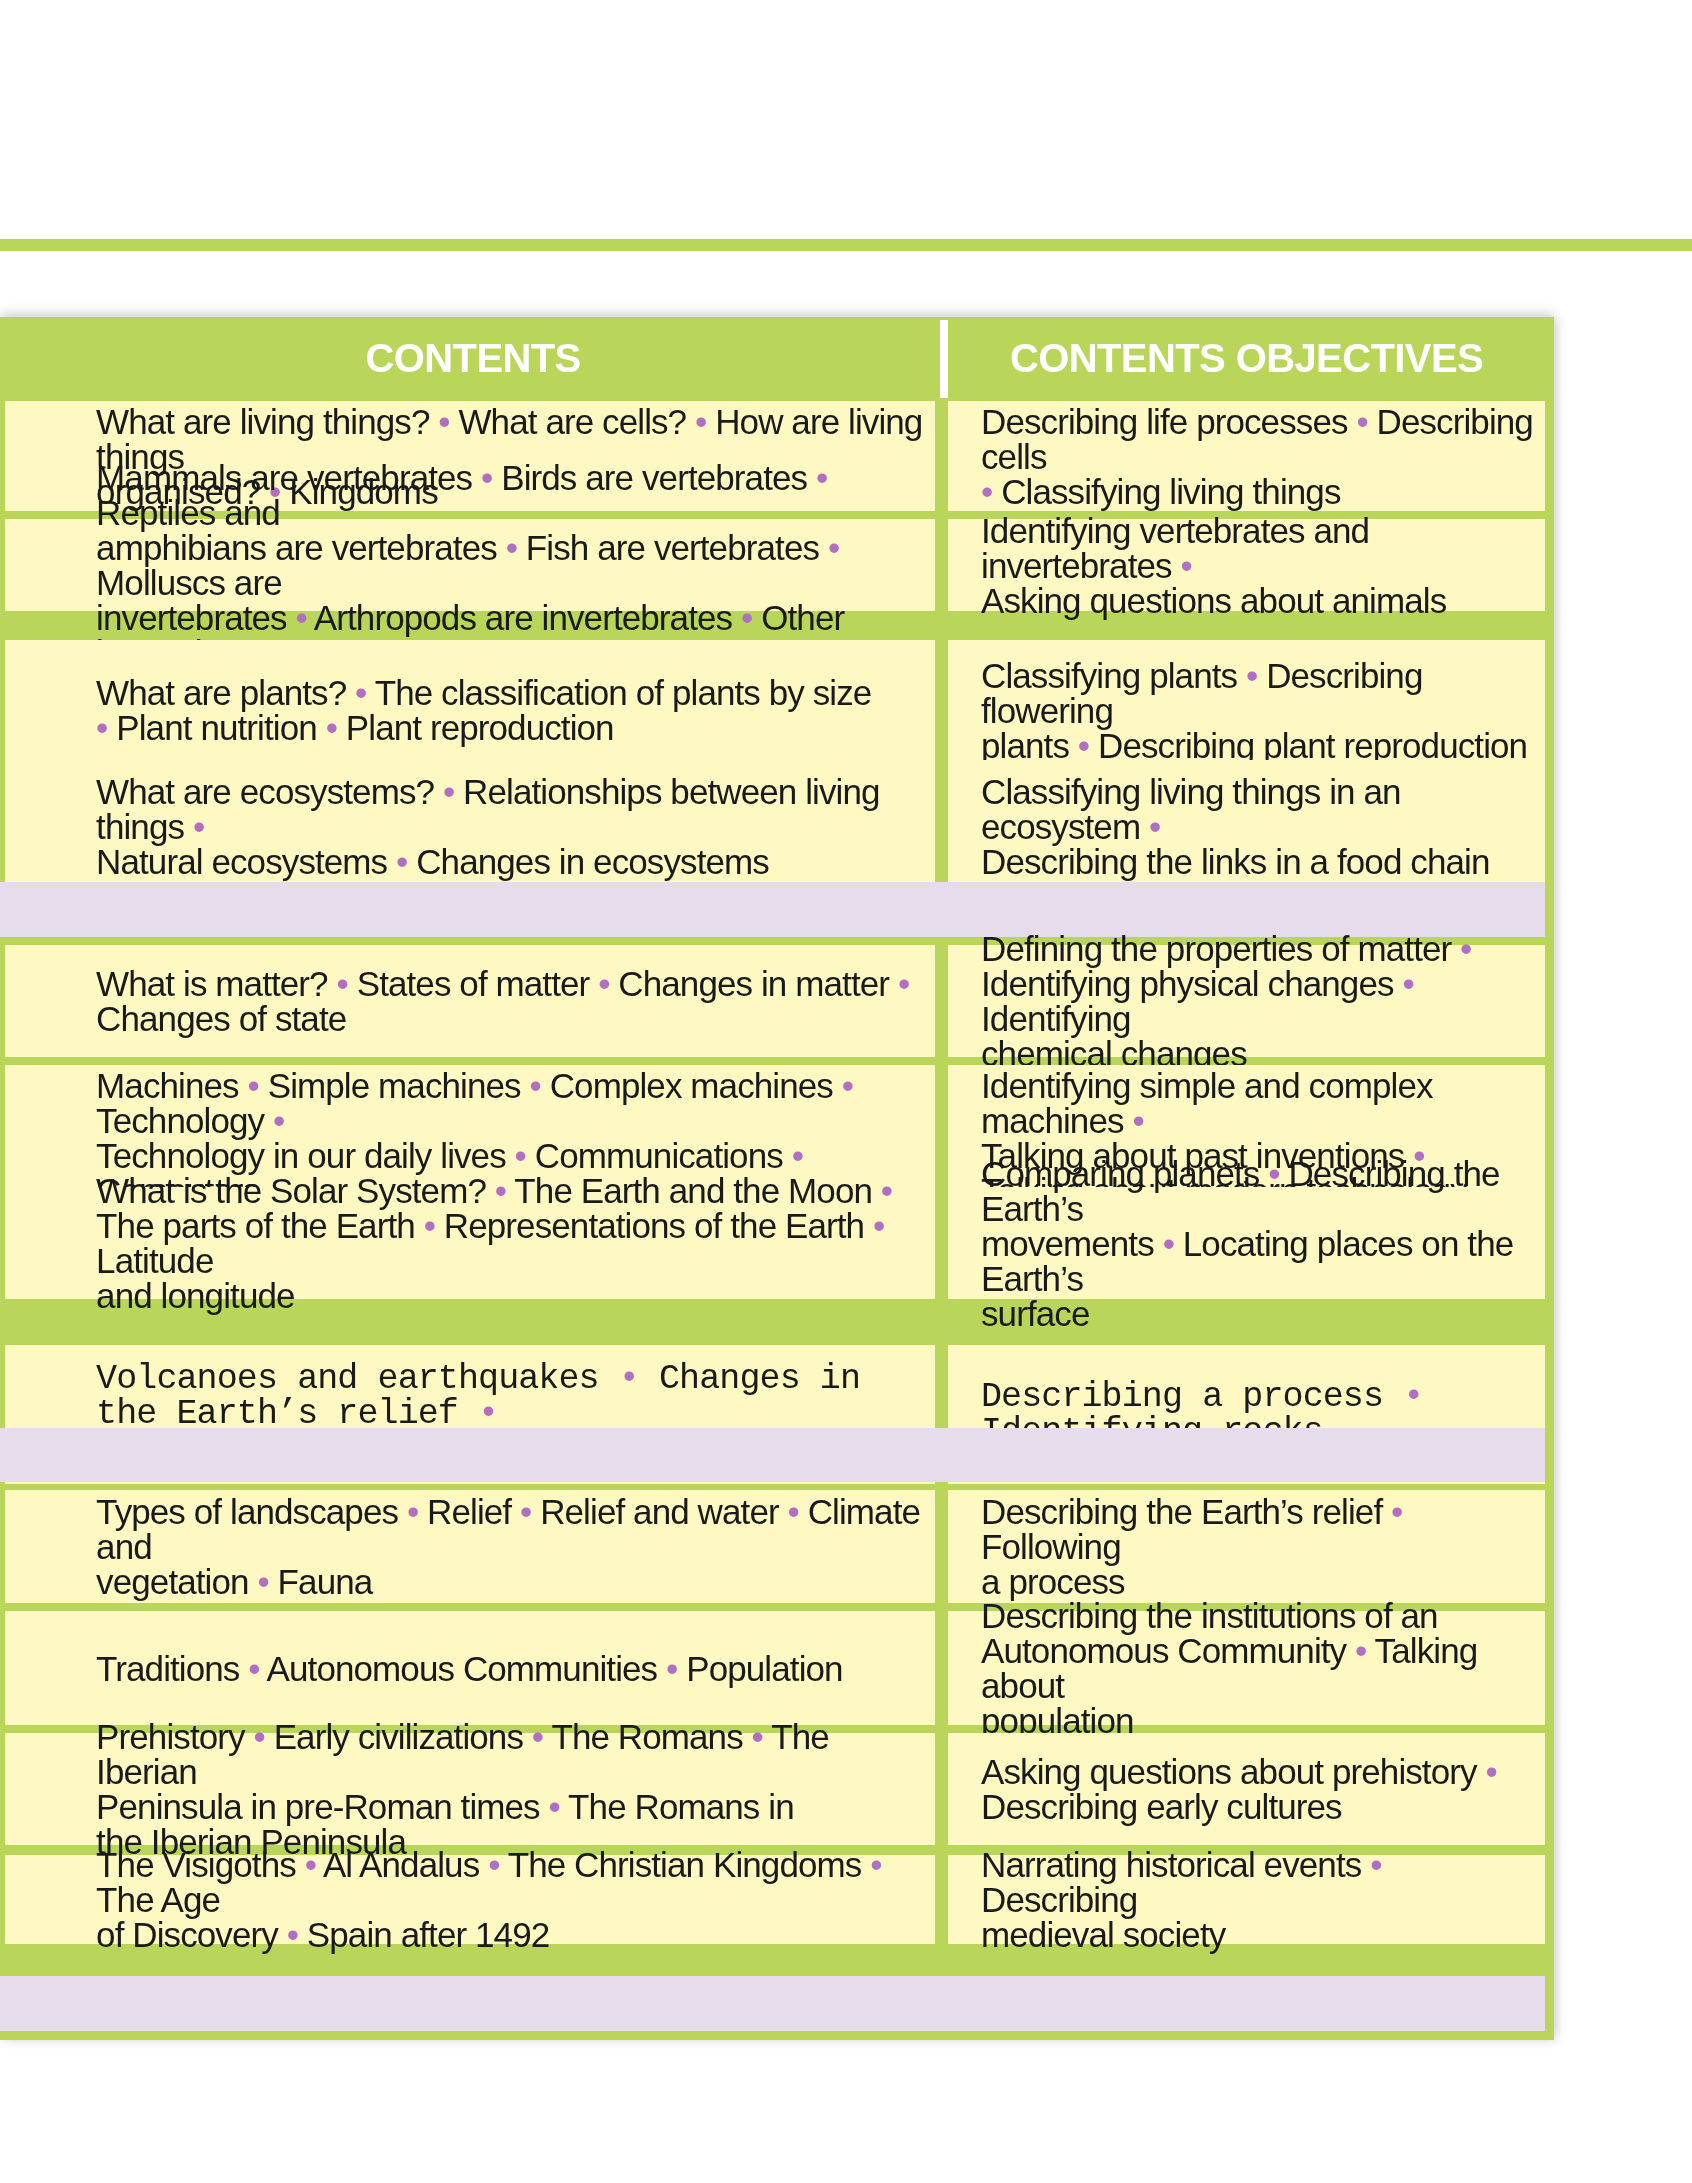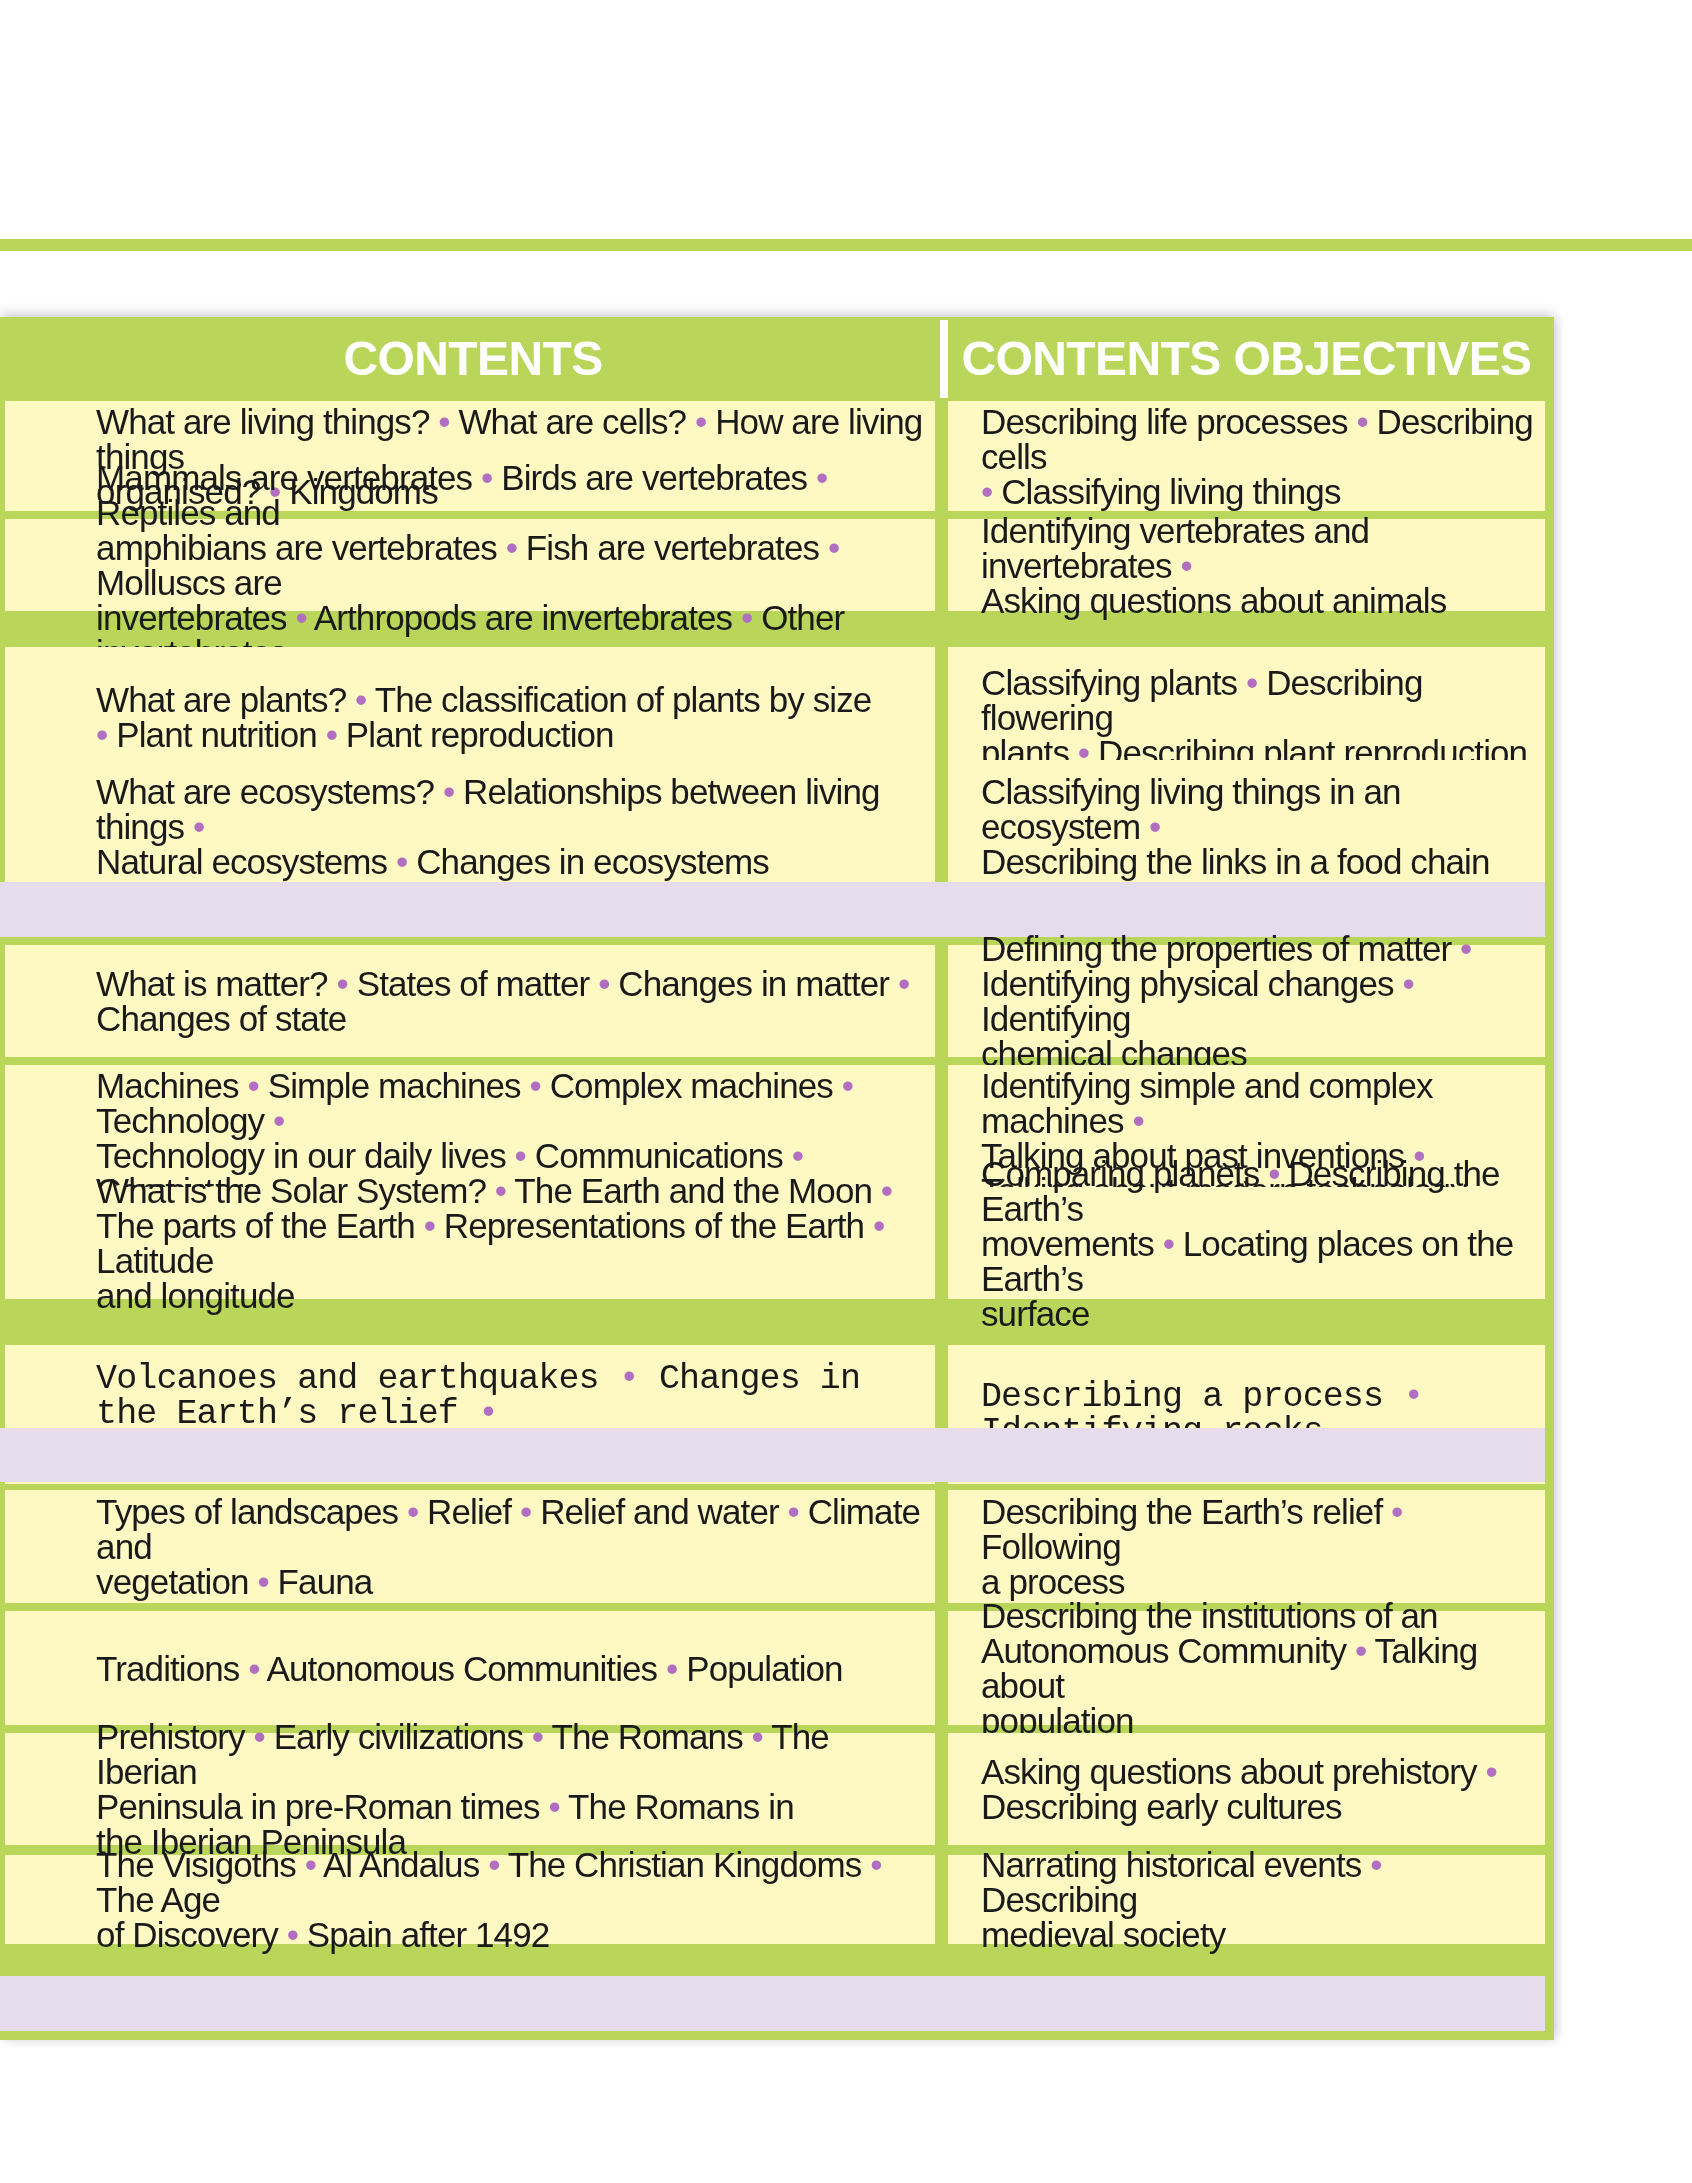--- a/index.html
+++ b/index.html
@@ -49,21 +49,21 @@
   }
   .header-cell {
     position: absolute;
     top: 0;
     height: 82px;
     display: flex;
     align-items: center;
     justify-content: center;
     color: #ffffff;
     font-weight: bold;
-    font-size: 48px;
+    font-size: 40px;
     letter-spacing: -0.6px;
   }
   .header-cell.left { left: 5.1px; width: 936px; }
   .header-cell.right { left: 948px; width: 597px; }
 
   .row {
     position: absolute;
     left: 0;
     width: 1554px;
   }
@@ -127,21 +127,21 @@
     <div class="cell left">
         <span class="cell-text">Mammals are vertebrates <span class="bullet">•</span> Birds are vertebrates <span class="bullet">•</span> Reptiles and
 amphibians are vertebrates <span class="bullet">•</span> Fish are vertebrates <span class="bullet">•</span> Molluscs are
 invertebrates <span class="bullet">•</span> Arthropods are invertebrates <span class="bullet">•</span> Other invertebrates</span>
       </div>
     <div class="cell right">
         <span class="cell-text">Identifying vertebrates and invertebrates <span class="bullet">•</span>
 Asking questions about animals</span>
       </div>
   </div>
-  <div class="row" style="top:330px;height:140px;">
+  <div class="row" style="top:323px;height:140px;">
     <div class="cell left">
         <span class="cell-text">What are plants? <span class="bullet">•</span> The classification of plants by size
 <span class="bullet">•</span> Plant nutrition <span class="bullet">•</span> Plant reproduction</span>
       </div>
     <div class="cell right">
         <span class="cell-text">Classifying plants <span class="bullet">•</span> Describing flowering
 plants <span class="bullet">•</span> Describing plant reproduction</span>
       </div>
   </div>
   <div class="row" style="top:443px;height:132px;">

